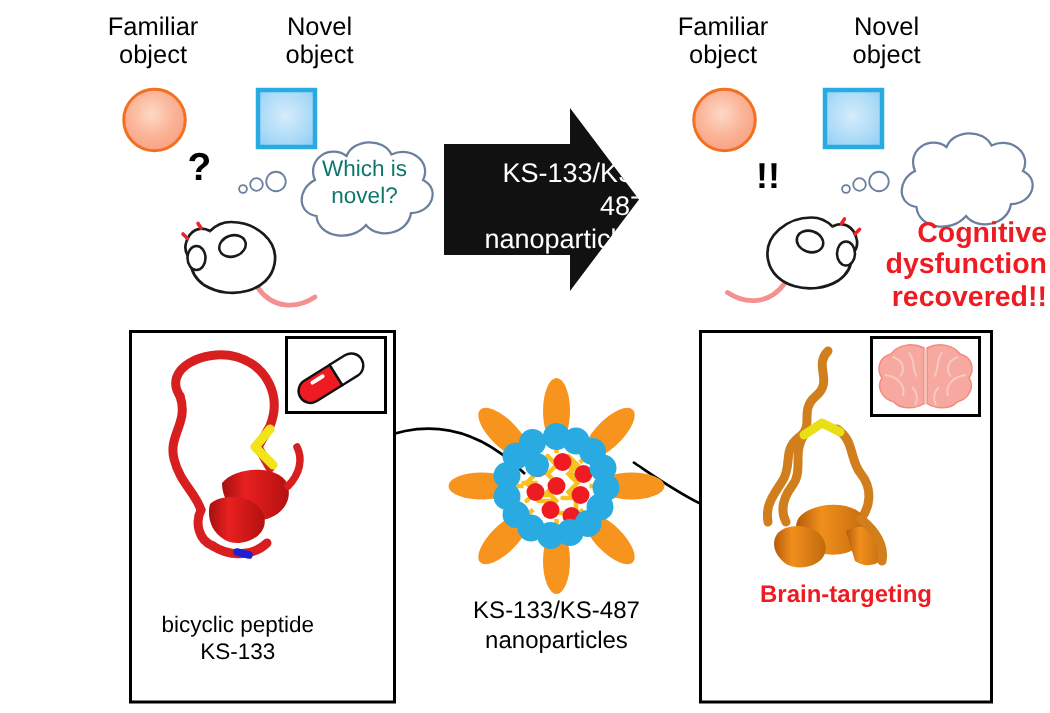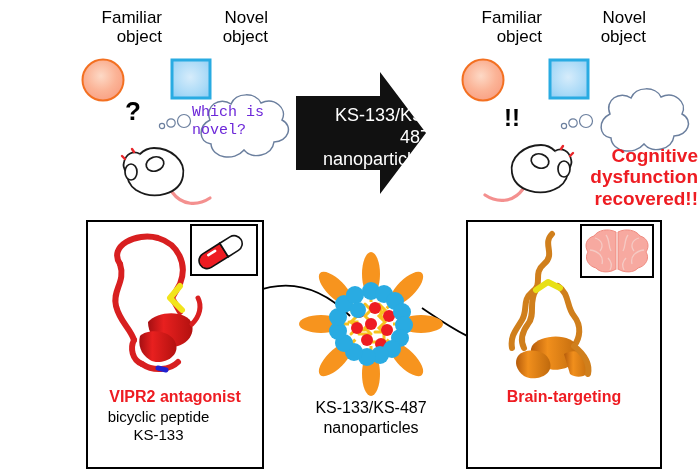--- a/index.html
+++ b/index.html
@@ -10,35 +10,34 @@
   #figure {
     position: relative;
     width: 700px;
     height: 475px;
     background: #ffffff;
     font-family: "Liberation Sans", sans-serif;
     overflow: hidden;
   }
   .abs { position: absolute; }
   .lbl {
-    text-align: right;
+    text-align: center;
     color: #000000;
     line-height: 1.12;
     white-space: pre-line;
   }
   .obj-label { font-size: 17px; }
   .mouse-label { font-size: 15px; text-align: left; }
   .qmark { font-size: 26px; font-weight: bold; color: #000; }
   .bangmark { font-size: 24px; font-weight: bold; color: #000; }
   .bubble-text {
     font-size: 15px;
-    color: #6d28d9;
-    text-align: left;
+    color: #0f766e;
+    text-align: center;
     line-height: 1.2;
-    font-family: Liberation Mono, monospace;
   }
   .arrow-text {
     color: #ffffff;
     font-size: 18px;
     line-height: 1.22;
     text-align: right;
     white-space: pre-line;
   }
   .recovered {
     color: #ee1c22;
@@ -279,21 +278,20 @@
   <div class="abs inset" style="left:190px; top:224px; width:68px; height:52px;">
     <svg width="64" height="48" viewBox="0 0 64 48">
       <g transform="rotate(-32 32 24)">
         <path d="M12 16 h 20 v 16 h -20 a 8 8 0 0 1 0 -16 Z" fill="#ee1c22" stroke="#111" stroke-width="1.6"></path>
         <path d="M32 16 h 12 a 8 8 0 0 1 0 16 h -12 Z" fill="#ffffff" stroke="#111" stroke-width="1.6"></path>
         <path d="M16 20 h 8" stroke="#ffffff" stroke-width="2.6" stroke-linecap="round"></path>
       </g>
     </svg>
   </div>
 
-  <div class="abs panel-cap-red" style="left:88px; top:388px; width:174px;">VIPR2 antagonist</div>
   <div class="abs panel-cap-blk" style="left:88px; top:408px; width:141px;">bicyclic peptide
 KS-133</div>
 
   <div class="abs" style="left:296px; top:258px;">
     <svg width="150" height="140" viewBox="0 0 150 140">
       <g transform="translate(75,66)">
 
         <g fill="#f7941e">
           <ellipse cx="0" cy="-50" rx="9" ry="22"></ellipse>
           <ellipse cx="0" cy="-50" rx="9" ry="22" transform="rotate(45)"></ellipse>

